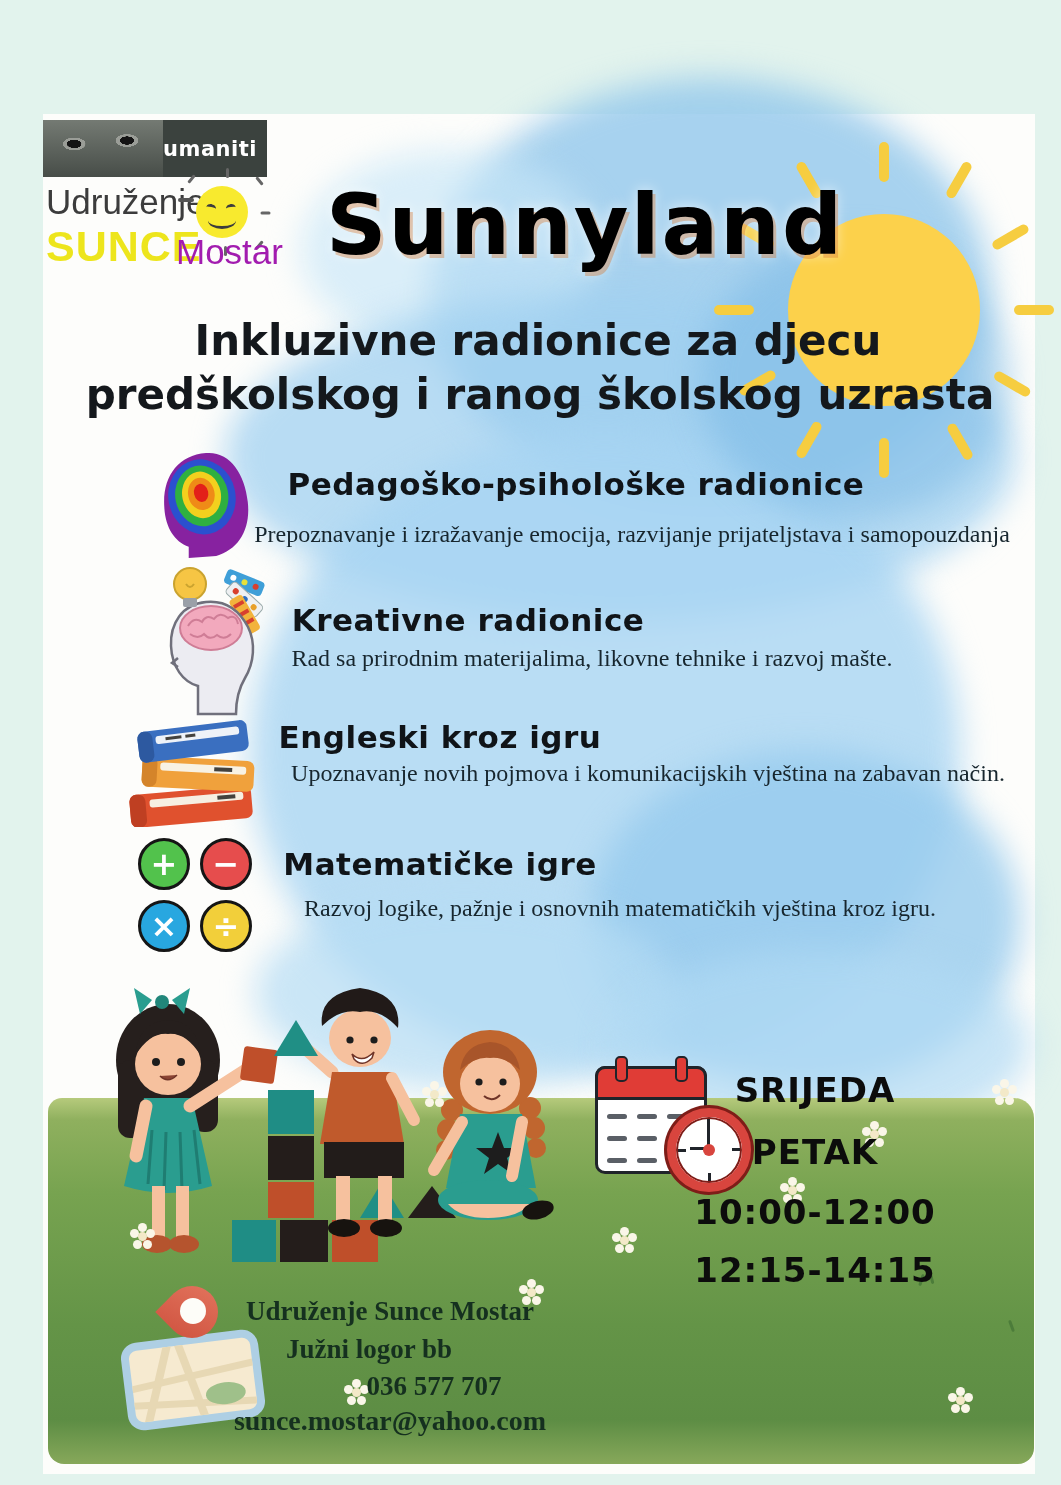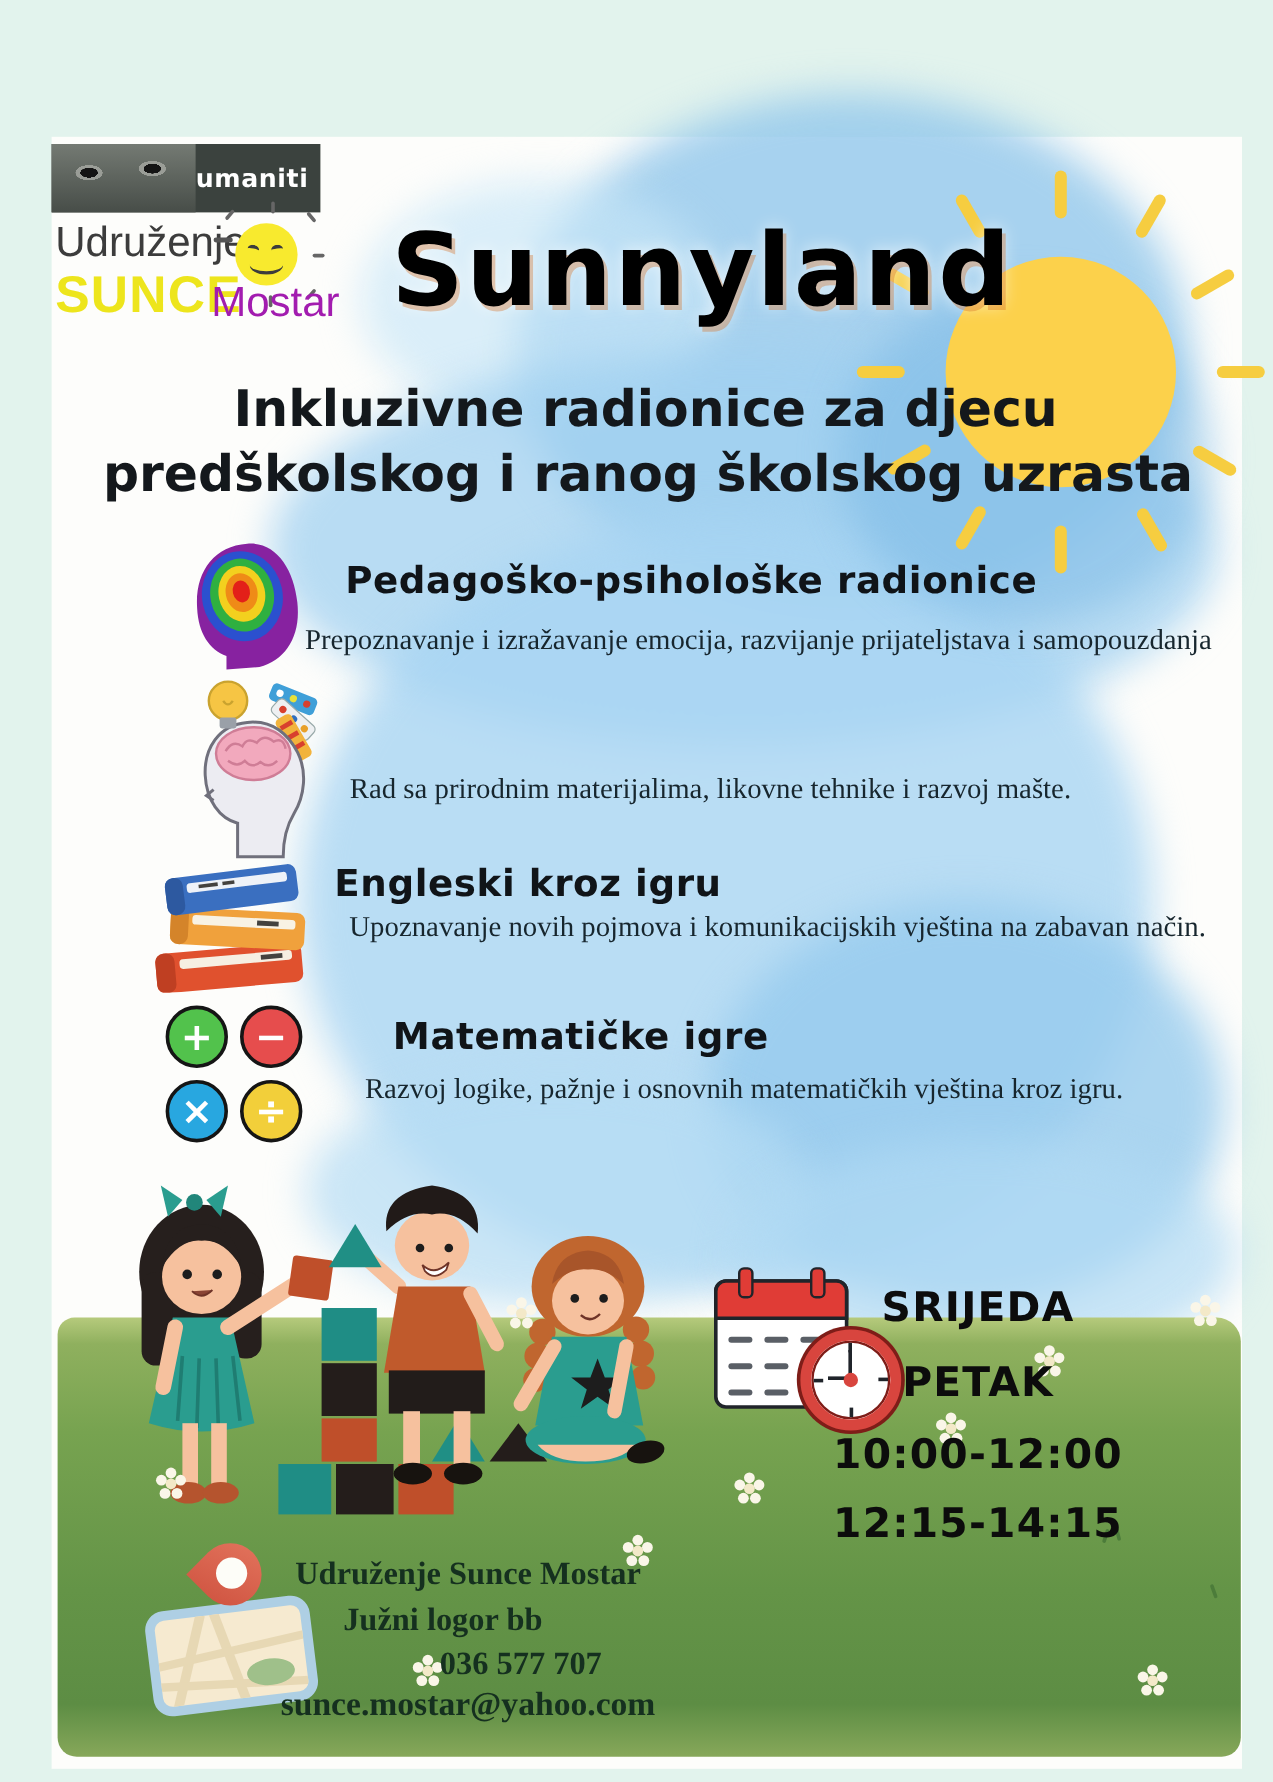--- a/index.html
+++ b/index.html
@@ -218,20 +218,21 @@
       </g>
       <path d="M58 36 C34 38 22 58 23 80 C24 101 35 116 50 120 L50 148 L88 148 C88 134 91 122 97 112 C106 97 108 77 100 61 C91 44 78 34 58 36 Z" fill="#ececf2" stroke="#70707c" stroke-width="2.5"></path>
       <path d="M30 92 l-6 5 6 4" fill="none" stroke="#70707c" stroke-width="2.5"></path>
       <ellipse cx="63" cy="62" rx="31" ry="22" fill="#f2a9bd" stroke="#cf7d96" stroke-width="2"></ellipse>
       <path d="M40 60 q6 -10 14 -4 q4 -8 12 -3 q6 -8 14 -1 q8 -4 10 6 M42 68 q8 6 14 0 q6 7 13 1 q7 6 14 -1" fill="none" stroke="#cf7d96" stroke-width="2"></path>
       <circle cx="42" cy="18" r="16" fill="#f6c544" stroke="#caa32f" stroke-width="2"></circle>
       <rect x="35" y="32" width="14" height="9" rx="2" fill="#9aa0a8"></rect>
       <path d="M38 18 q4 6 8 0" fill="none" stroke="#caa32f" stroke-width="2"></path>
     </svg>
   </div>
+  <div class="abs nw ctr ws-title" style="left:468px;top:602px;">Kreativne radionice</div>
   <div class="abs nw ctr ws-desc" style="left:592px;top:645px;">Rad sa prirodnim materijalima, likovne tehnike i razvoj mašte.</div>
 
   <div class="abs icon" style="left:122px;top:712px;">
     <svg width="140" height="115" viewBox="0 0 140 115">
       <g transform="rotate(-5 70 94)">
         <rect x="8" y="78" width="122" height="33" rx="7" fill="#e0512e"></rect>
         <rect x="8" y="78" width="16" height="33" rx="7" fill="#bf3f22"></rect>
         <rect x="28" y="84" width="94" height="8" rx="3" fill="#f6efe2"></rect>
         <rect x="96" y="86" width="18" height="4" fill="#44423e"></rect>
       </g>
@@ -260,21 +261,21 @@
     <div class="mcirc m-minus">
         <span>−</span>
       </div>
     <div class="mcirc m-times">
         <span>×</span>
       </div>
     <div class="mcirc m-div">
         <span>÷</span>
       </div>
   </div>
-  <div class="abs nw ctr ws-title" style="left:440px;top:846px;margin-left:44px;">Matematičke igre</div>
+  <div class="abs nw ctr ws-title" style="left:440px;top:846px;">Matematičke igre</div>
   <div class="abs nw ctr ws-desc" style="left:620px;top:895px;">Razvoj logike, pažnje i osnovnih matematičkih vještina kroz igru.</div>
 
   <div id="grass" class="abs"></div>
 
   <span class="flower" style="left:430px;top:1090px;"></span>
   <span class="flower" style="left:1000px;top:1088px;"></span>
   <span class="flower" style="left:870px;top:1130px;"></span>
   <span class="flower" style="left:788px;top:1186px;"></span>
   <span class="flower" style="left:138px;top:1232px;"></span>
   <span class="flower" style="left:620px;top:1236px;"></span>

